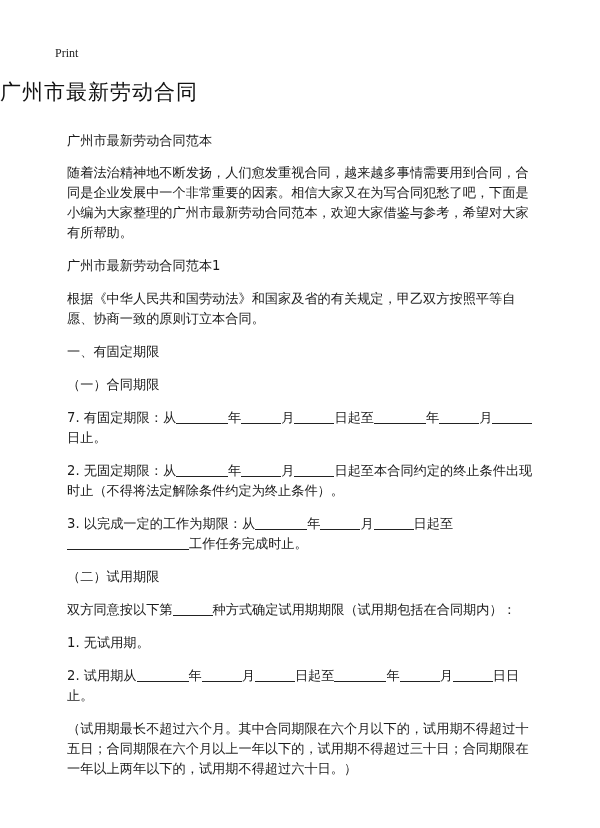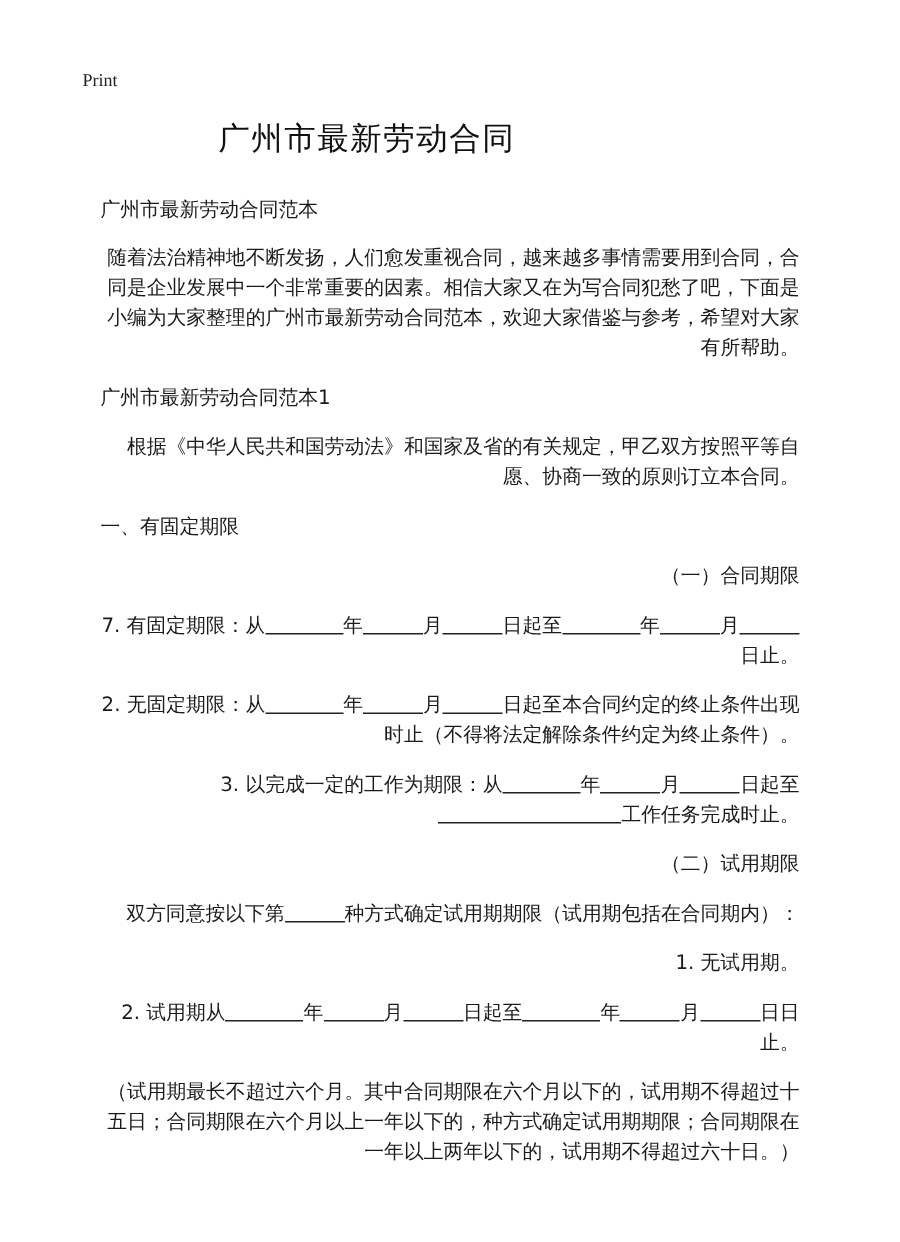--- a/index.html
+++ b/index.html
@@ -10,29 +10,29 @@
       position: relative;
     }
     .page { position: absolute; left: 0; top: 0; width: 600px; height: 828px; }
     .print {
       position: absolute; left: 55px; top: 46px;
       font-family: "Liberation Serif", "DejaVu Serif", serif;
       font-size: 12px; color: #222; text-align: right;
     }
     .title {
       position: absolute; left: 0; width: 489px; top: 78px;
-      text-align: center; font-size: 21px; letter-spacing: 1px; color: #111;
+      text-align: left; font-size: 21px; letter-spacing: 1px; color: #111;
     }
     .content {
       position: absolute; left: 55px; top: 119px; width: 490px;
       font-size: 13.2px; line-height: 20px;
     }
     .content p { margin: 12px; }
     .sub { margin-bottom: 12px !important; }
-    .para { margin-bottom: 13px !important; text-align: right; }
+    .para { margin-bottom: 13px !important; }
     .h { font-weight: normal; margin-bottom: 13px !important; }
     .blank {
       display: inline-block; border-bottom: 1px solid #222;
       height: 14px; vertical-align: -2px;
     }
     .w40 { width: 40px; }
     .w52 { width: 52px; }
     .w120 { width: 122px; }
   </style>
 </head>
@@ -68,15 +68,15 @@
     <p class="para">
       <span>双方同意按以下第</span><span class="blank w40"></span><span>种方式确定试用期期限（试用期包括在合同期内）：</span>
     </p>
 
     <p class="para">1. 无试用期。</p>
 
     <p class="para">
       <span>2. 试用期从</span><span class="blank w52"></span><span>年</span><span class="blank w40"></span><span>月</span><span class="blank w40"></span><span>日起至</span><span class="blank w52"></span><span>年</span><span class="blank w40"></span><span>月</span><span class="blank w40"></span><span>日日止。</span>
     </p>
 
-    <p class="para">（试用期最长不超过六个月。其中合同期限在六个月以下的，试用期不得超过十五日；合同期限在六个月以上一年以下的，种方式确定试用期期限；合同期限在一年以上两年以下的，试用期不得超过六十日。）</p>
+    <p class="para">（试用期最长不超过六个月。其中合同期限在六个月以下的，试用期不得超过十五日；合同期限在六个月以上一年以下的，试用期不得超过三十日；合同期限在一年以上两年以下的，试用期不得超过六十日。）</p>
   </div>
 </div>
 
 </body></html>

